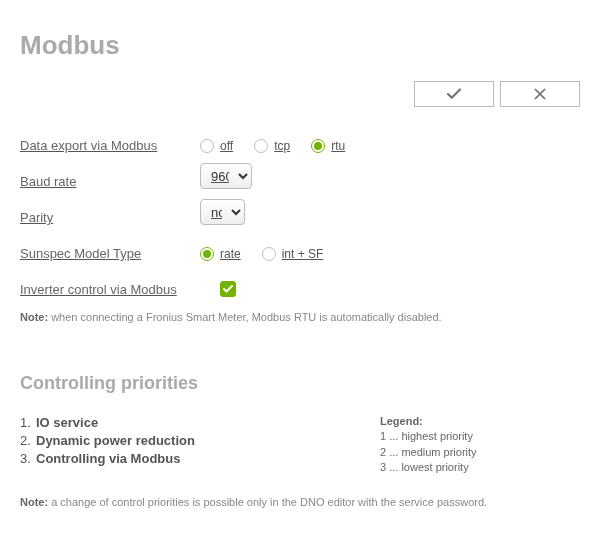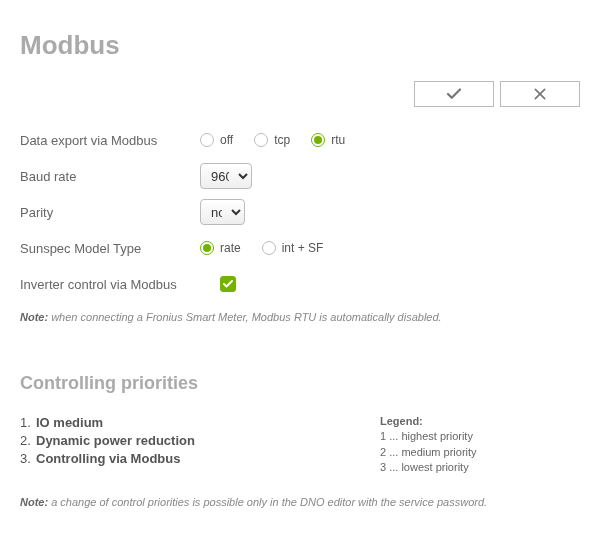--- a/index.html
+++ b/index.html
@@ -41,23 +41,24 @@
     display: flex;
     align-items: center;
     justify-content: center;
   }
   .toolbar button svg { display: block; }
   .form {
     margin-bottom: 30px;
   }
   .row {
     display: flex;
-    align-items: center;
+    align-items: flex-end;
     margin-bottom: 10px;
     min-height: 26px;
+    text-decoration: underline;
   }
   .row .label {
     width: 180px;
     flex-shrink: 0;
     color: #666;
   }
   .row .control {
     display: flex;
     align-items: center;
     gap: 11px;
@@ -129,21 +130,20 @@
   .checkbox.checked {
     background: #73b300;
     border-color: #73b300;
   }
   .checkbox.checked svg { display: block; }
   .checkbox svg { display: none; }
   .note {
     font-size: 11px;
     color: #888;
     margin-top: 4px;
-    font-style: italic;
   }
   .note b { color: #666; font-weight: bold; }
   h2.section {
     font-size: 18px;
     font-weight: bold;
     color: #aaa;
     margin-top: 50px;
     margin-bottom: 20px;
   }
   .priorities {
@@ -257,21 +257,21 @@
 
     <div class="note" style="margin-top:14px">
       <b>Note:</b><span> when connecting a Fronius Smart Meter, Modbus RTU is automatically disabled.</span>
     </div>
   </div>
 
   <h2 class="section">Controlling priorities</h2>
 
   <div class="priorities">
     <ol>
-      <li><span class="num">1.</span><span class="name">IO medium</span></li>
+      <li><span class="num">1.</span><span class="name">IO service</span></li>
       <li><span class="num">2.</span><span class="name">Dynamic power reduction</span></li>
       <li><span class="num">3.</span><span class="name">Controlling via Modbus</span></li>
     </ol>
     <div class="legend">
       <div class="legend-title">Legend:</div>
       <div>1 ... highest priority</div>
       <div>2 ... medium priority</div>
       <div>3 ... lowest priority</div>
     </div>
   </div>

